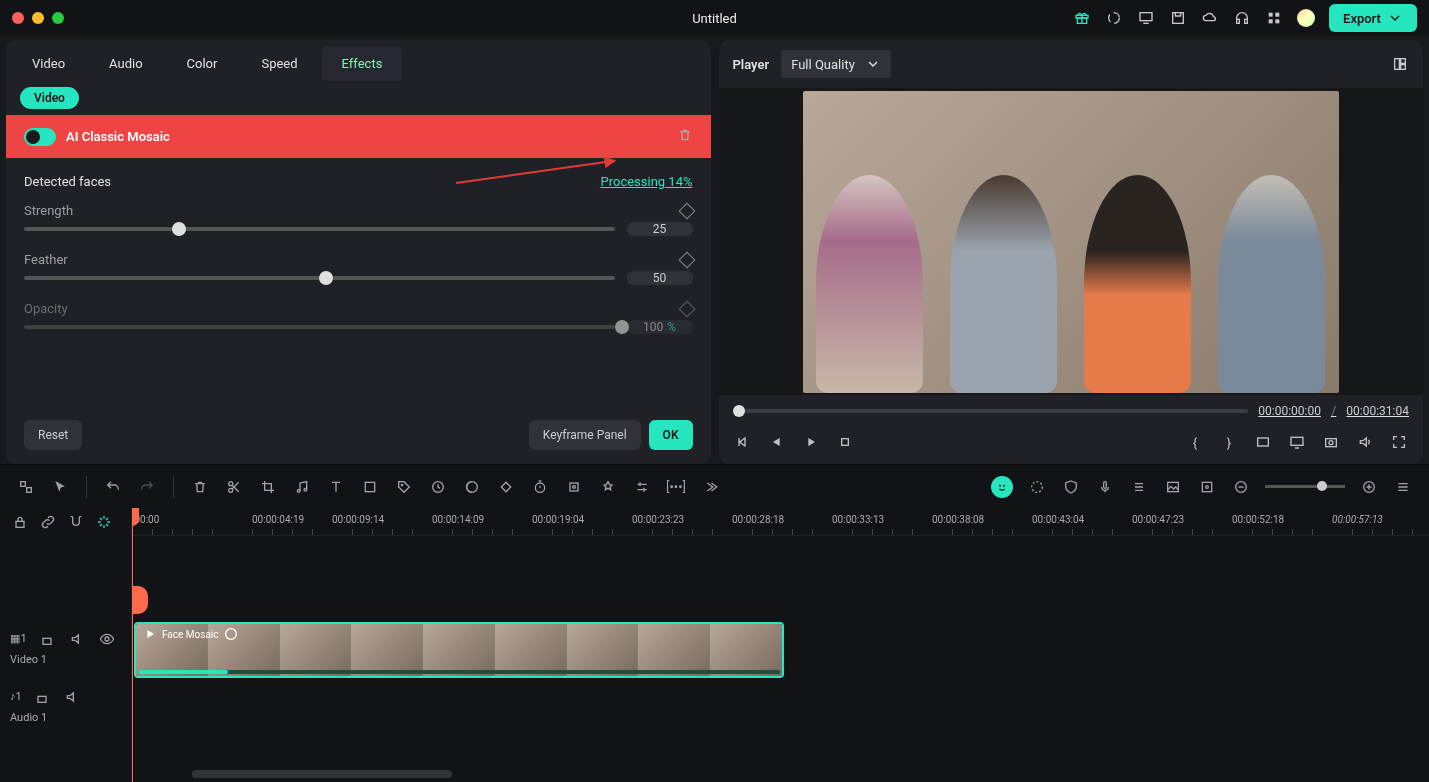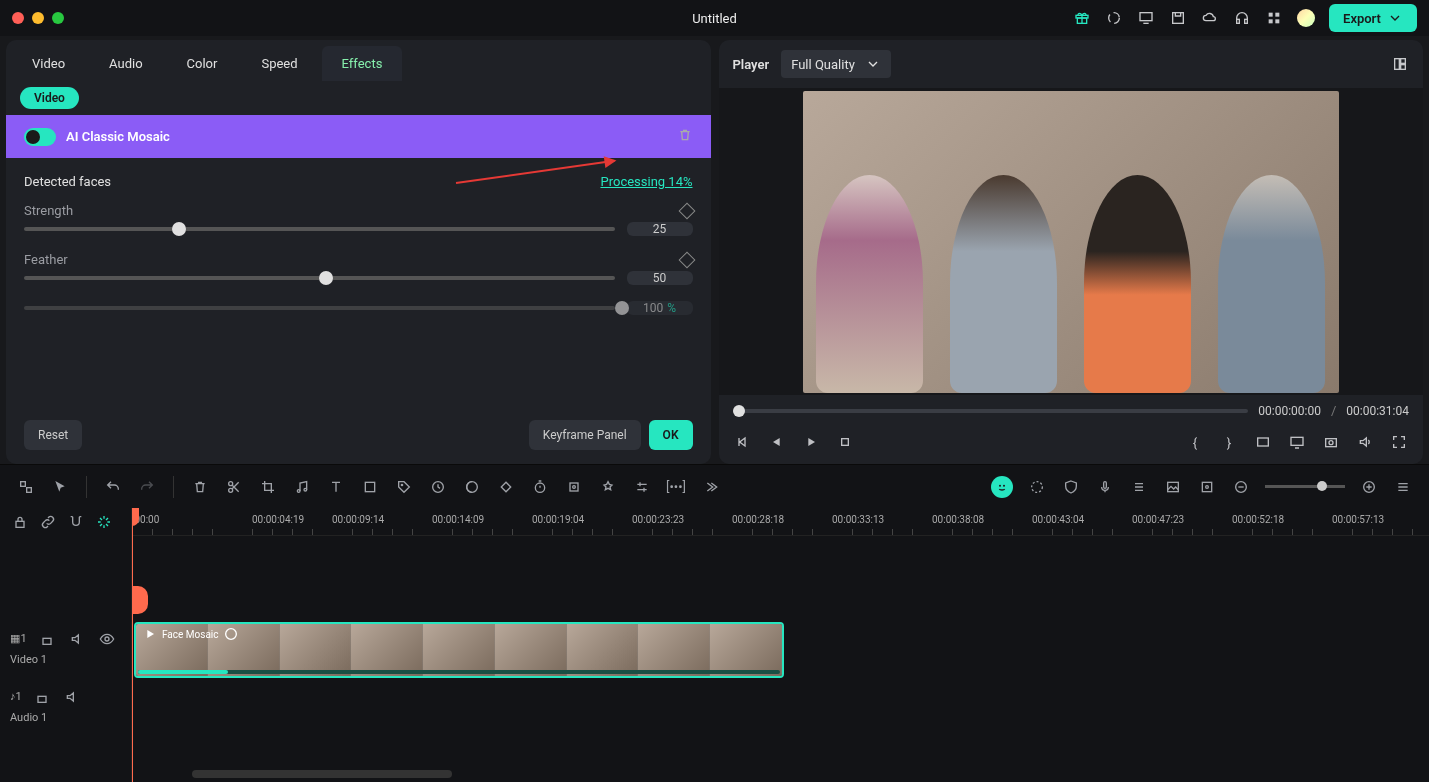--- a/index.html
+++ b/index.html
@@ -18,21 +18,21 @@
 .export-btn { background: #26e6c0; color: #1a1a1a; font-weight: 600; padding: 6px 14px; border-radius: 6px; display: flex; align-items: center; gap: 6px; cursor: pointer; }
 .main { display: flex; gap: 8px; padding: 4px 6px 0 6px; height: 428px; }
 .panel { background: #1f2126; border-radius: 10px; flex: 1; display: flex; flex-direction: column; overflow: hidden; }
 .panel.left { min-width: 700px; }
 .panel.right { min-width: 690px; }
 .tabs { display: flex; gap: 4px; padding: 6px 6px 0 6px; }
 .tab { padding: 10px 20px; color: #e0e0e0; border-radius: 6px 6px 0 0; cursor: pointer; }
 .tab.active { color: #86efac; background: #252830; text-align: center; }
 .subtabs { padding: 6px 14px; }
 .pill { display: inline-block; background: #26e6c0; color: #1a1a1a; padding: 4px 14px; border-radius: 14px; font-size: 12px; font-weight: 600; }
-.accordion-head { display: flex; align-items: center; padding: 12px 18px; background: #8b5cf6; }
+.accordion-head { display: flex; align-items: center; padding: 12px 18px; background: #ef4444; }
 .toggle { width: 32px; height: 18px; border-radius: 9px; background: #26e6c0; position: relative; margin-right: 10px; cursor: pointer; }
 .toggle::after { content: ""; position: absolute; width: 14px; height: 14px; background: #1a1a1a; border-radius: 50%; top: 2px; left: 2px; }
 .accordion-head .trash { margin-left: auto; color: #aaa; cursor: pointer; }
 .detected-row { display: flex; align-items: center; padding: 16px 18px 6px 18px; position: relative; }
 .processing { margin-left: auto; color: #26e6c0; text-decoration: underline; }
 .arrow-annot { position: absolute; left: 450px; top: 24px; width: 160px; height: 2px; background: #e53935; transform: rotate(-8deg); transform-origin: left center; }
 .arrow-annot::after { content: ""; position: absolute; right: -2px; top: -5px; border-left: 12px solid #e53935; border-top: 6px solid transparent; border-bottom: 6px solid transparent; }
 .param { padding: 8px 18px; }
 .param-label { display: flex; align-items: center; color: #9a9ca2; margin-bottom: 4px; }
 .kf-diamond { margin-left: auto; width: 12px; height: 12px; transform: rotate(45deg); border: 1px solid #888; cursor: pointer; }
@@ -46,21 +46,21 @@
 .player-head { display: flex; align-items: center; padding: 10px 14px; gap: 12px; }
 .quality-select { background: #2f3239; padding: 6px 10px; border-radius: 4px; display: flex; align-items: center; gap: 10px; cursor: pointer; }
 .preview { flex: 1; display: flex; align-items: center; justify-content: center; background: #16171a; }
 .preview-img { width: 536px; height: 302px; background: linear-gradient(135deg,#b8a89a,#8a7a6c); border-radius: 2px; position: relative; overflow: hidden; }
 .preview-people { position: absolute; bottom: 0; left: 0; right: 0; height: 80%; display: flex; justify-content: space-around; align-items: flex-end; }
 .person { width: 20%; height: 90%; border-radius: 50% 50% 12px 12px; }
 .p1 { background: linear-gradient(#d6c5c1,#a66b8a 30%,#c8b8a8); }
 .p2 { background: linear-gradient(#4a3a2f,#9aa4af 35%); }
 .p3 { background: linear-gradient(#2a2420,#2a2420 35%,#e67a4a 55%); }
 .p4 { background: linear-gradient(#c4bdb5,#7a8a9a 30%); }
-.scrub-row { display: flex; align-items: center; padding: 8px 14px; gap: 10px; }
+.scrub-row { display: flex; align-items: center; padding: 8px 14px; gap: 10px; text-decoration: underline; }
 .scrub { flex: 1; height: 4px; background: #3a3d44; border-radius: 2px; position: relative; cursor: pointer; }
 .scrub-knob { position: absolute; left: 0; top: -4px; width: 12px; height: 12px; background: #e0e0e0; border-radius: 50%; }
 .tc { color: #ccc; font-size: 12px; }
 .tc-sep { color: #777; }
 .player-ctrl { display: flex; align-items: center; padding: 6px 14px 12px 14px; gap: 14px; }
 .player-ctrl .spacer { flex: 1; }
 .pc-icon { width: 20px; height: 20px; display: flex; align-items: center; justify-content: center; color: #bfc0c4; cursor: pointer; }
 .toolbar { height: 44px; background: #121316; display: flex; align-items: center; padding: 0 16px; gap: 16px; border-top: 1px solid #0a0a0a; }
 .tb-group { display: flex; gap: 14px; align-items: center; }
 .tb-sep { width: 1px; height: 22px; background: #333; }
@@ -197,20 +197,24 @@
           <div class="kf-diamond"></div>
         </div>
       <div class="slider-row">
         <div class="slider">
             <div class="slider-thumb" style="left:50%"></div>
           </div>
         <div class="value-box">50</div>
       </div>
     </div>
     <div class="param" style="opacity:0.6">
+      <div class="param-label">
+          <span>Opacity</span>
+          <div class="kf-diamond"></div>
+        </div>
       <div class="slider-row">
         <div class="slider">
             <div class="slider-thumb" style="left:100%"></div>
           </div>
         <div class="value-box">
             <span>100</span>
             <span style="color:#26e6c0;margin-left:4px">%</span>
           </div>
       </div>
     </div>
@@ -613,21 +617,21 @@
         <div class="ruler-tick" style="left: 1000px;">00:00:47:23</div>
         <div class="ruler-sub" style="left: 1020px;"></div>
         <div class="ruler-sub" style="left: 1040px;"></div>
         <div class="ruler-sub" style="left: 1060px;"></div>
         <div class="ruler-sub" style="left: 1080px;"></div>
         <div class="ruler-tick" style="left: 1100px;">00:00:52:18</div>
         <div class="ruler-sub" style="left: 1120px;"></div>
         <div class="ruler-sub" style="left: 1140px;"></div>
         <div class="ruler-sub" style="left: 1160px;"></div>
         <div class="ruler-sub" style="left: 1180px;"></div>
-        <div class="ruler-tick" style="left: 1200px;">00:00:57:13</div>
+        <div class="ruler-tick" style="left: 1200px; font-style: italic;">00:00:57:13</div>
         <div class="ruler-sub" style="left: 1220px;"></div>
         <div class="ruler-sub" style="left: 1240px;"></div>
         <div class="ruler-sub" style="left: 1260px;"></div>
         <div class="ruler-sub" style="left: 1280px;"></div>
       </div>
     <div class="playhead">
         <div class="playhead-head"></div>
       </div>
     <div class="effect-tab"></div>
     <div class="clip-region">

